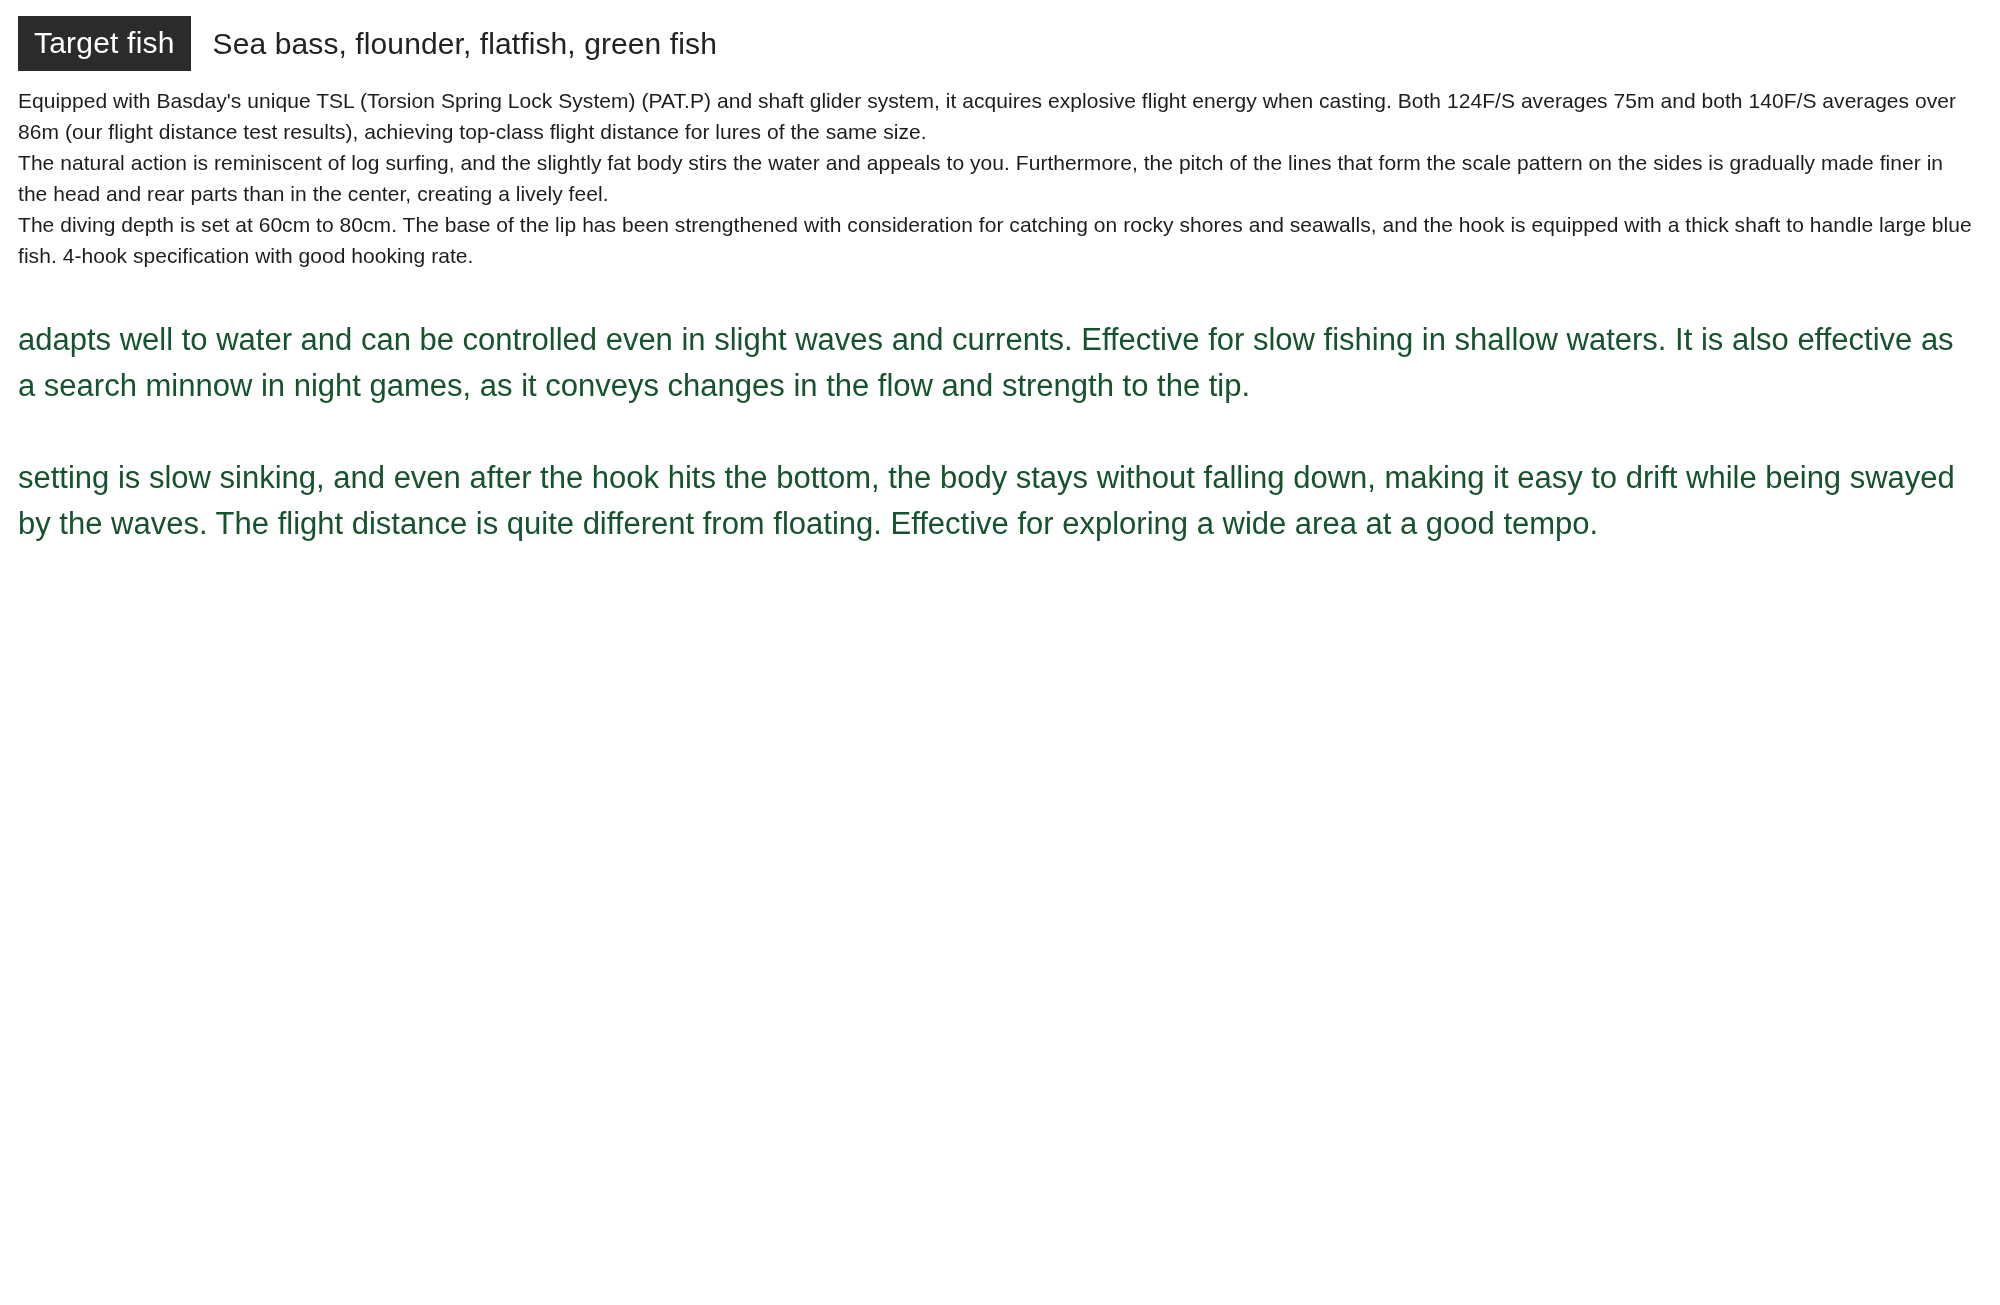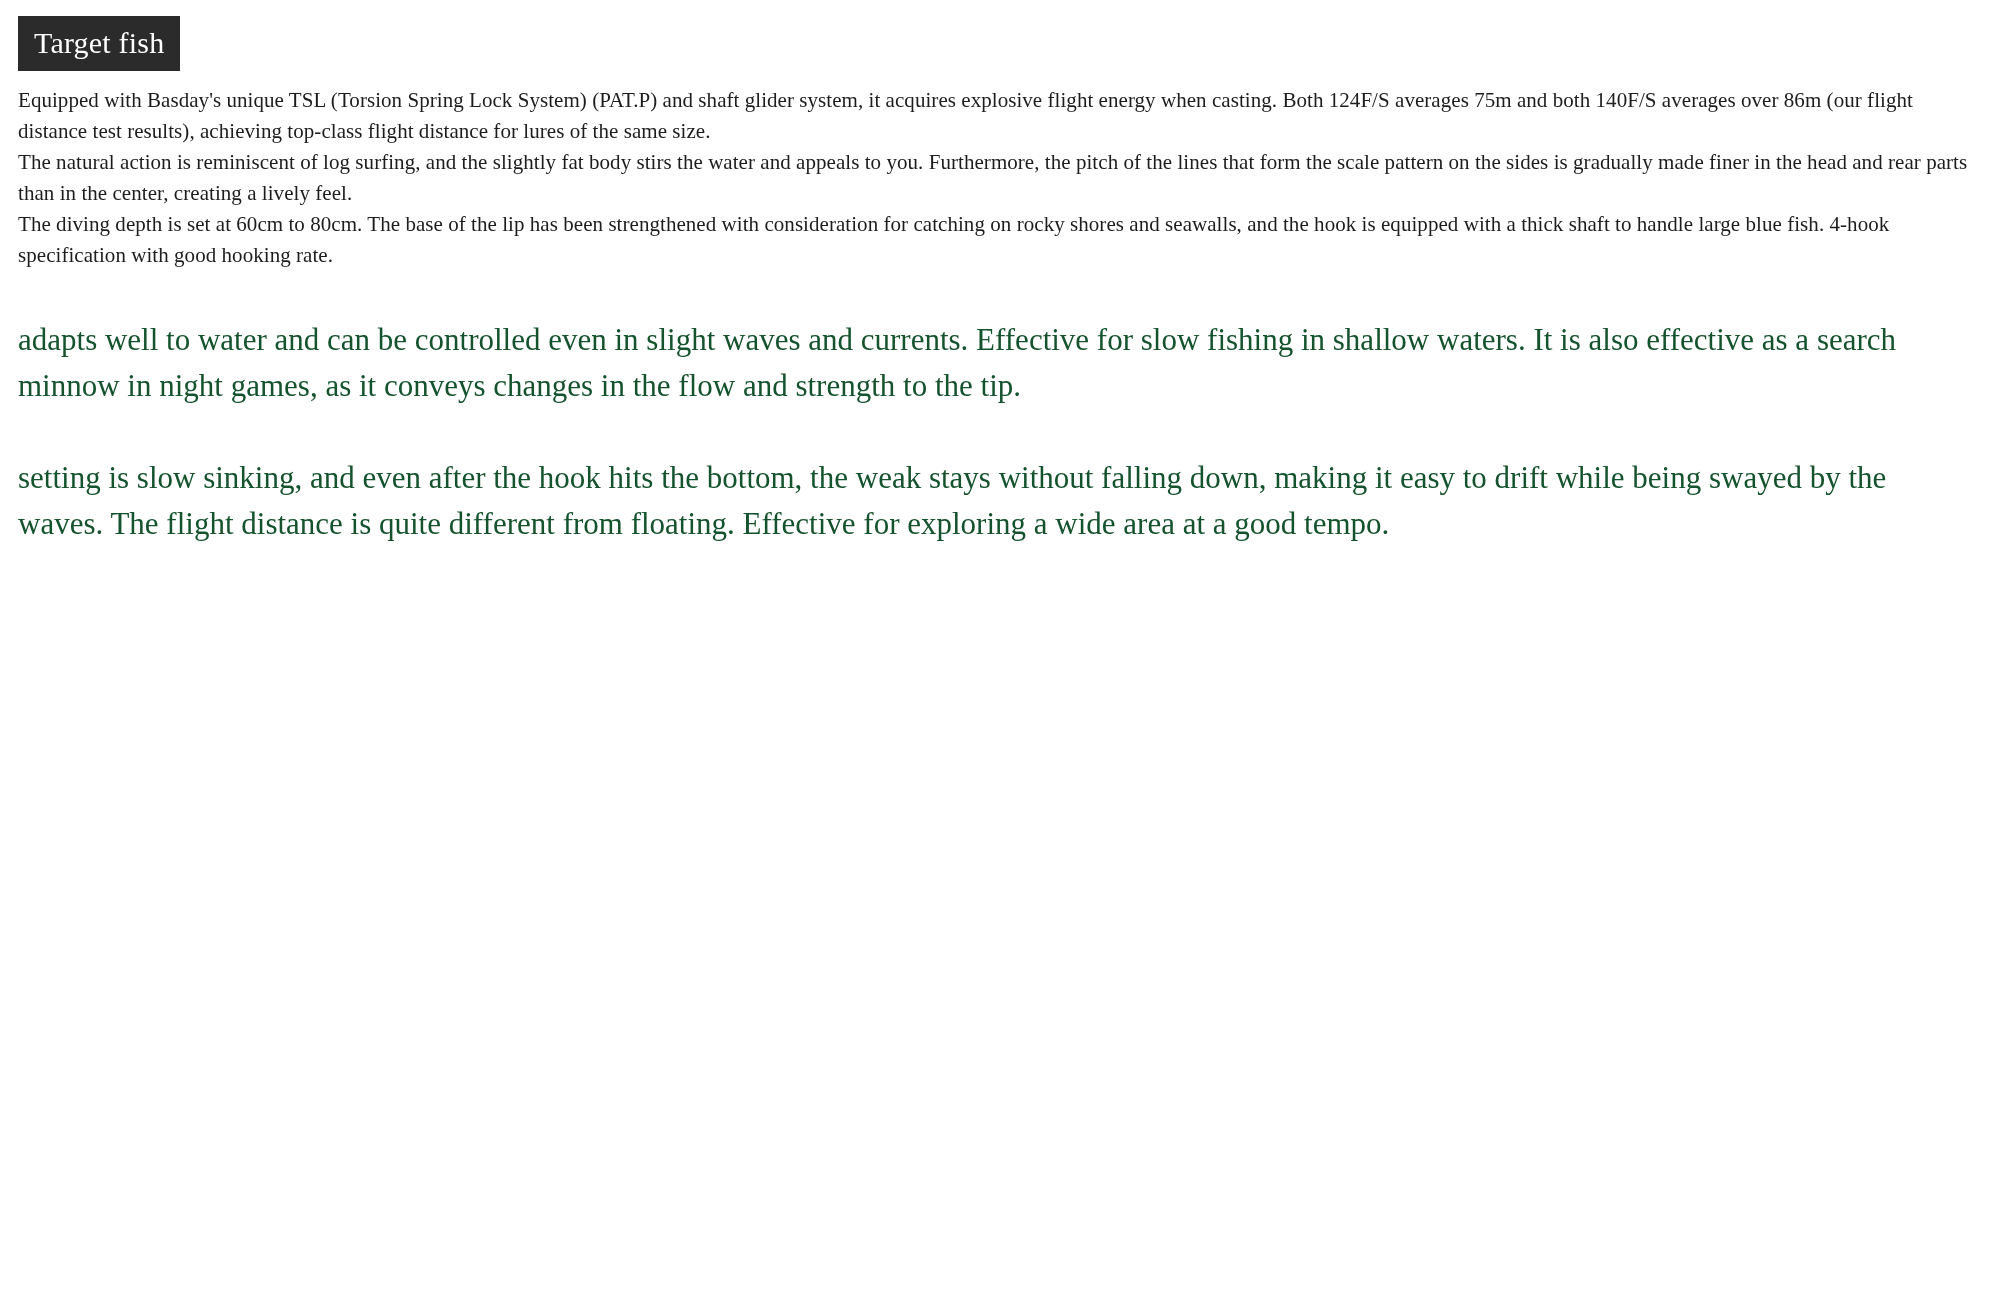--- a/index.html
+++ b/index.html
@@ -11,21 +11,20 @@
     width: 2000px;
     min-height: 1305px;
     font-family: "Liberation Sans", sans-serif;
     color: #1a1a1a;
     -webkit-font-smoothing: antialiased;
   }
   .page {
     width: 2000px;
     box-sizing: border-box;
     padding: 16px 28px 20px 18px;
-    font-family: Liberation Serif, serif;
   }
 
   
   .target-row {
     display: flex;
     align-items: center;
     gap: 22px;
     margin-bottom: 14px;
   }
   .target-badge {
@@ -82,34 +81,35 @@
     margin: 0;
   }
 </style>
 </head>
 <body>
 
 <div class="page">
 
   <div class="target-row">
     <span class="target-badge">Target fish</span>
+    <span class="target-value">Sea bass, flounder, flatfish, green fish</span>
   </div>
 
 
   <div class="body-block">
     <p>Equipped with Basday's unique TSL (Torsion Spring Lock System) (PAT.P) and shaft glider system, it acquires explosive flight energy when casting. Both 124F/S averages 75m and both 140F/S averages over 86m (our flight distance test results), achieving top-class flight distance for lures of the same size.</p>
     <p>The natural action is reminiscent of log surfing, and the slightly fat body stirs the water and appeals to you. Furthermore, the pitch of the lines that form the scale pattern on the sides is gradually made finer in the head and rear parts than in the center, creating a lively feel.</p>
     <p>The diving depth is set at 60cm to 80cm. The base of the lip has been strengthened with consideration for catching on rocky shores and seawalls, and the hook is equipped with a thick shaft to handle large blue fish. 4-hook specification with good hooking rate.</p>
   </div>
 
   <div class="spacer-lg"></div>
 
   <div>
     <p class="sub-body">adapts well to water and can be controlled even in slight waves and currents. Effective for slow fishing in shallow waters. It is also effective as a search minnow in night games, as it conveys changes in the flow and strength to the tip.</p>
   </div>
 
   <div class="spacer-lg"></div>
 
   <div>
-    <p class="sub-body">setting is slow sinking, and even after the hook hits the bottom, the weak stays without falling down, making it easy to drift while being swayed by the waves. The flight distance is quite different from floating. Effective for exploring a wide area at a good tempo.</p>
+    <p class="sub-body">setting is slow sinking, and even after the hook hits the bottom, the body stays without falling down, making it easy to drift while being swayed by the waves. The flight distance is quite different from floating. Effective for exploring a wide area at a good tempo.</p>
   </div>
 
 </div>
 
 </body></html>

